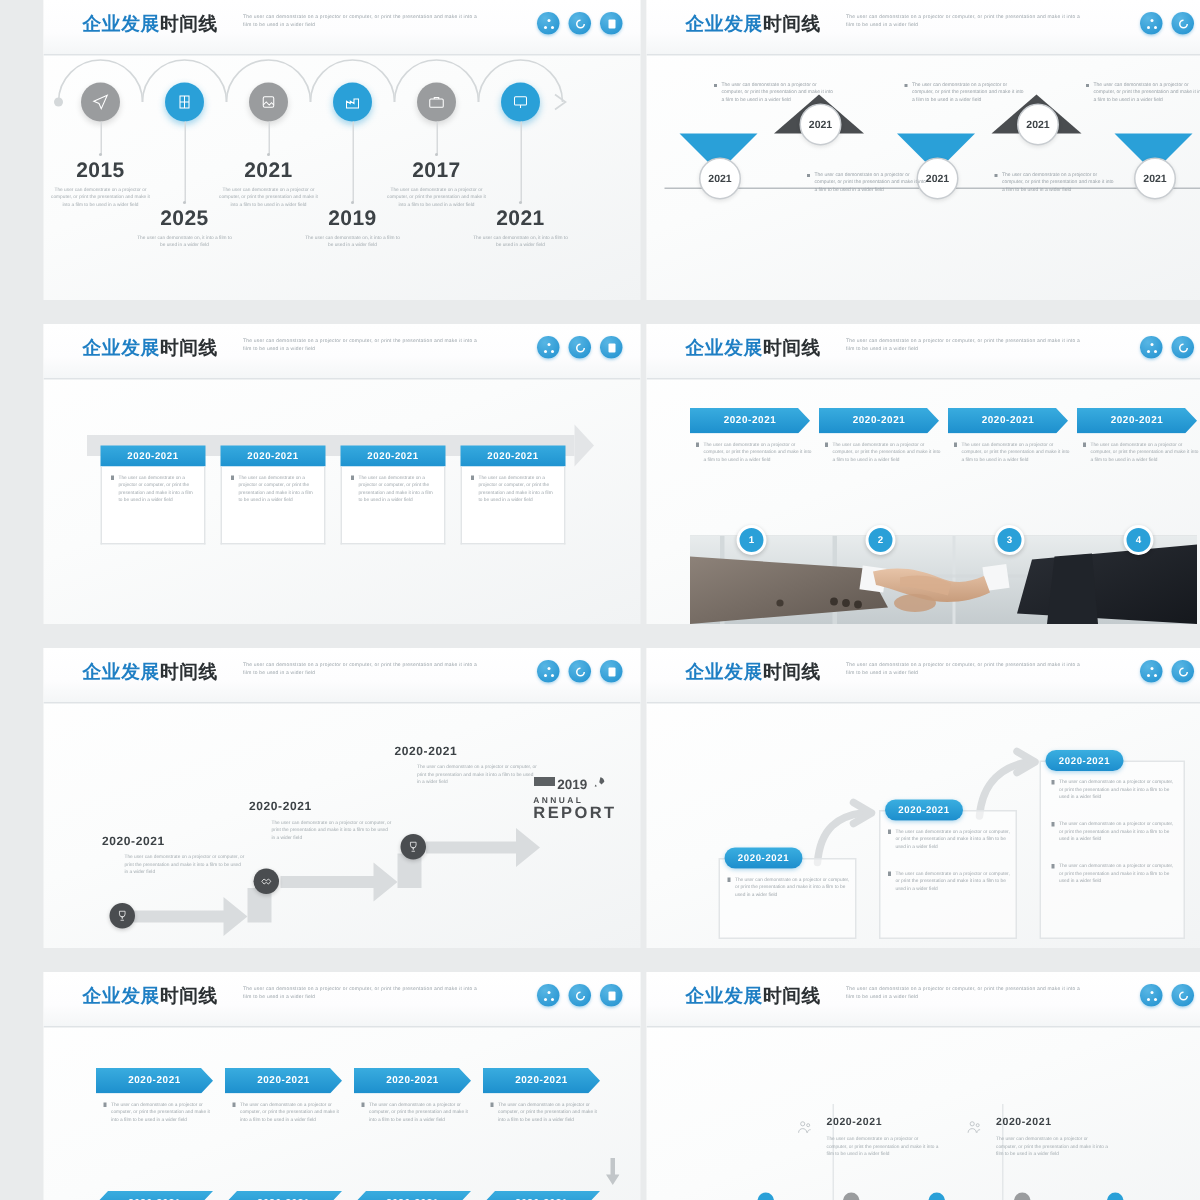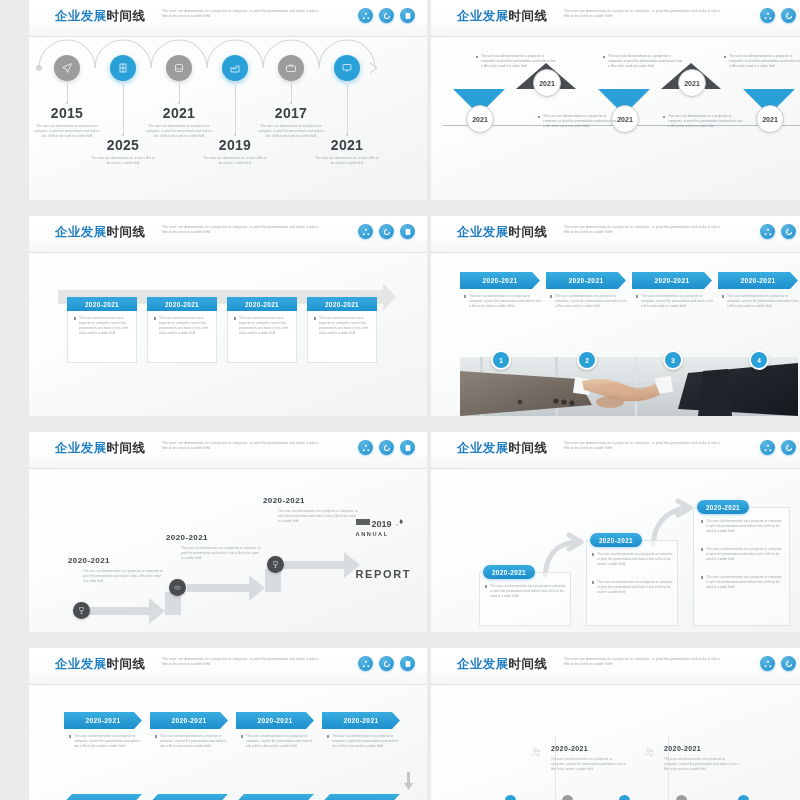--- a/index.html
+++ b/index.html
@@ -96,21 +96,21 @@
 
   
   .s5-node{position:absolute;width:17px;height:17px;border-radius:50%;background:#4a4d50;
            display:flex;align-items:center;justify-content:center;box-shadow:0 1px 3px rgba(0,0,0,.2);}
   .s5-node svg{width:9px;height:9px;fill:none;stroke:#fff;stroke-width:1.3;}
   .s5-y{position:absolute;font-size:8px;font-weight:bold;color:#3c4246;letter-spacing:.4px;}
   .s5-d{position:absolute;width:80px;font-size:3.2px;line-height:5px;color:#a3abb0;}
   .s5-logo{position:absolute;right:16px;top:45px;text-align:left;}
   .s5-lg1{font-size:9px;font-weight:bold;color:#4a4d50;letter-spacing:0;}
   .s5-lg2{font-size:5.6px;font-weight:bold;color:#4a4d50;letter-spacing:1.6px;}
-  .s5-lg3{font-size:11px;font-weight:bold;color:#4a4d50;letter-spacing:1.6px;line-height:11px;margin-top:32px;}
+  .s5-lg3{font-size:11px;font-weight:bold;color:#4a4d50;letter-spacing:1.6px;line-height:11px;}
   .s5-bar{display:inline-block;width:14px;height:6px;background:#5c6063;vertical-align:2px;margin-right:2px;}
 
   
   .s6-box{position:absolute;border:1px solid #e2e5e7;background:rgba(255,255,255,.55);}
   .s6-pill{position:absolute;height:14px;border-radius:7px;
            background:linear-gradient(180deg,#3aaee0,#1d8ecd);
            display:flex;align-items:center;justify-content:center;
            font-size:6.4px;font-weight:bold;color:#fff;letter-spacing:.4px;z-index:2;
            box-shadow:0 1px 3px rgba(29,142,205,.35);}
   .s6-li{position:absolute;width:78px;font-size:3.2px;line-height:5.1px;color:#a0a8ad;padding-left:5px;}

